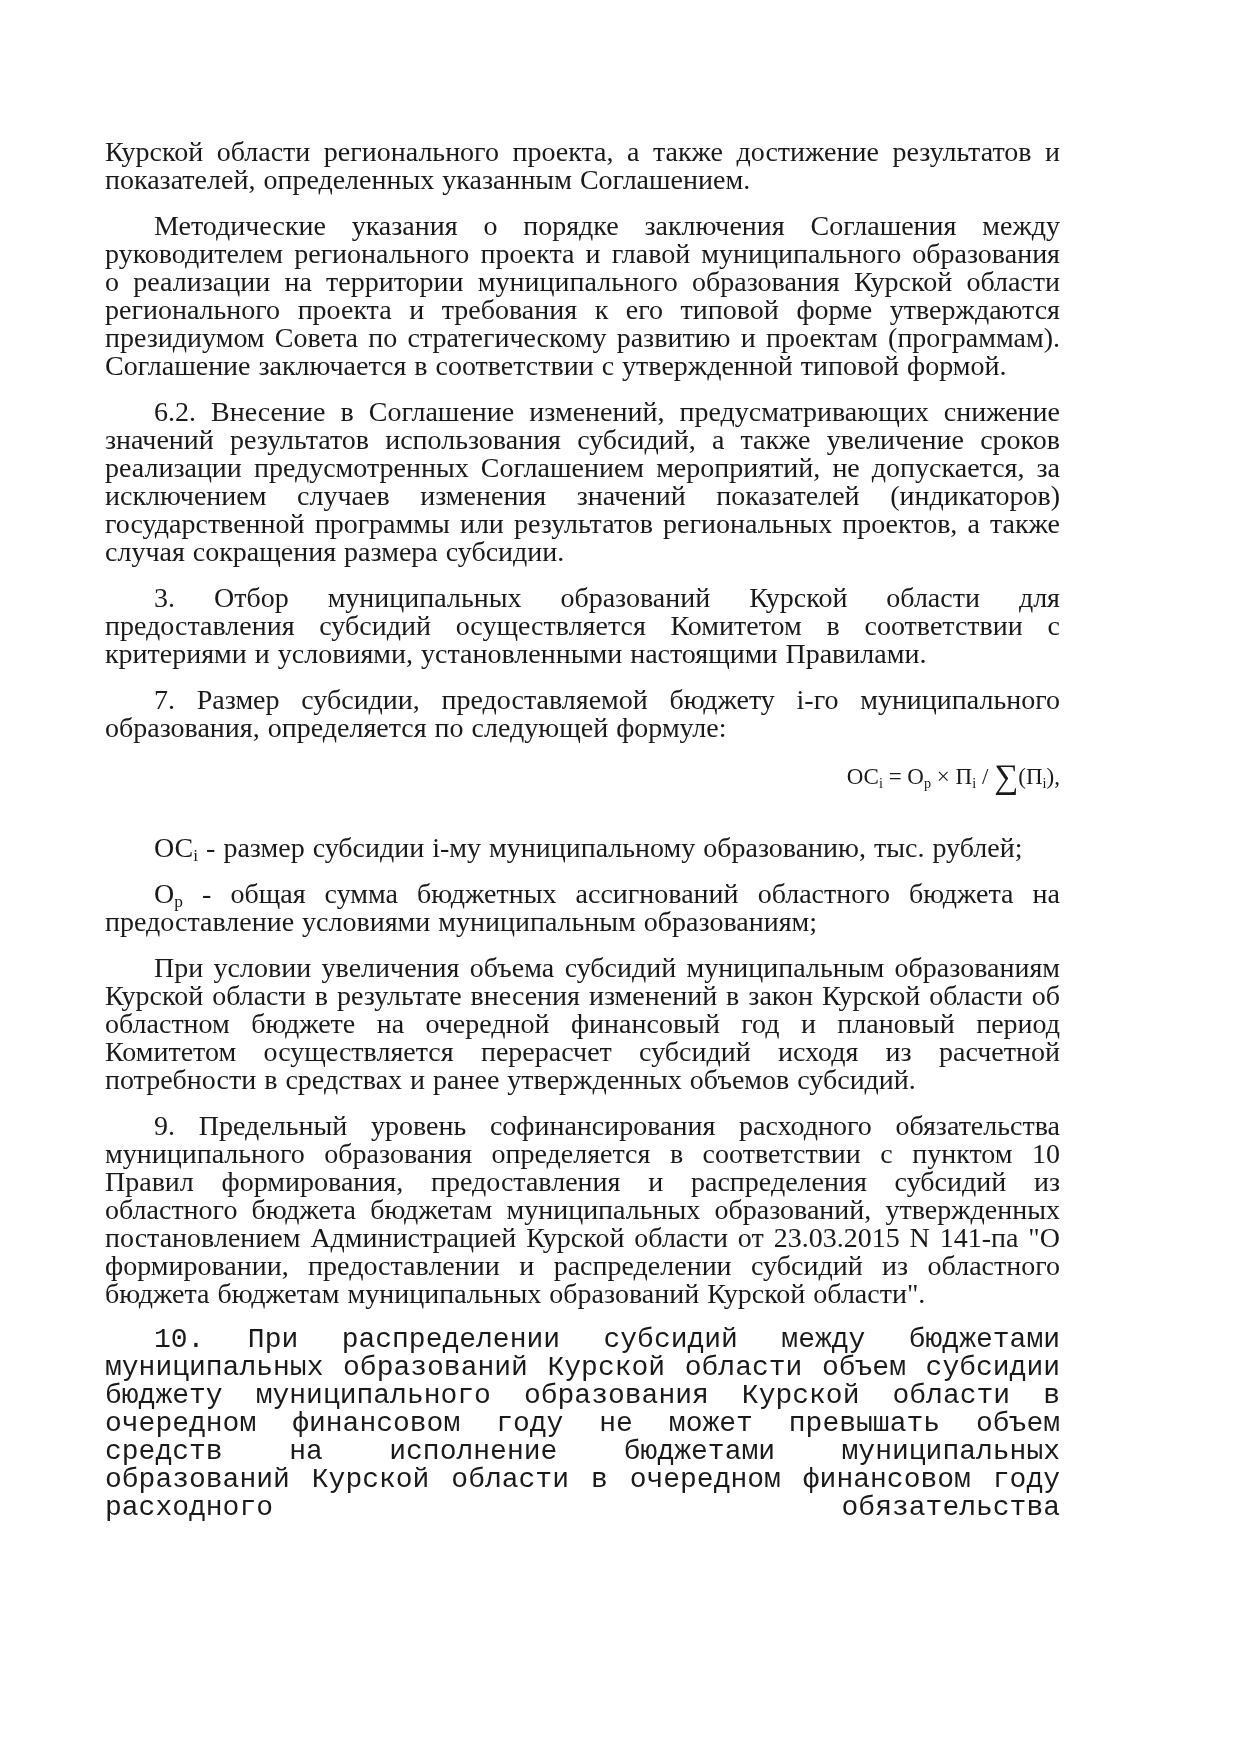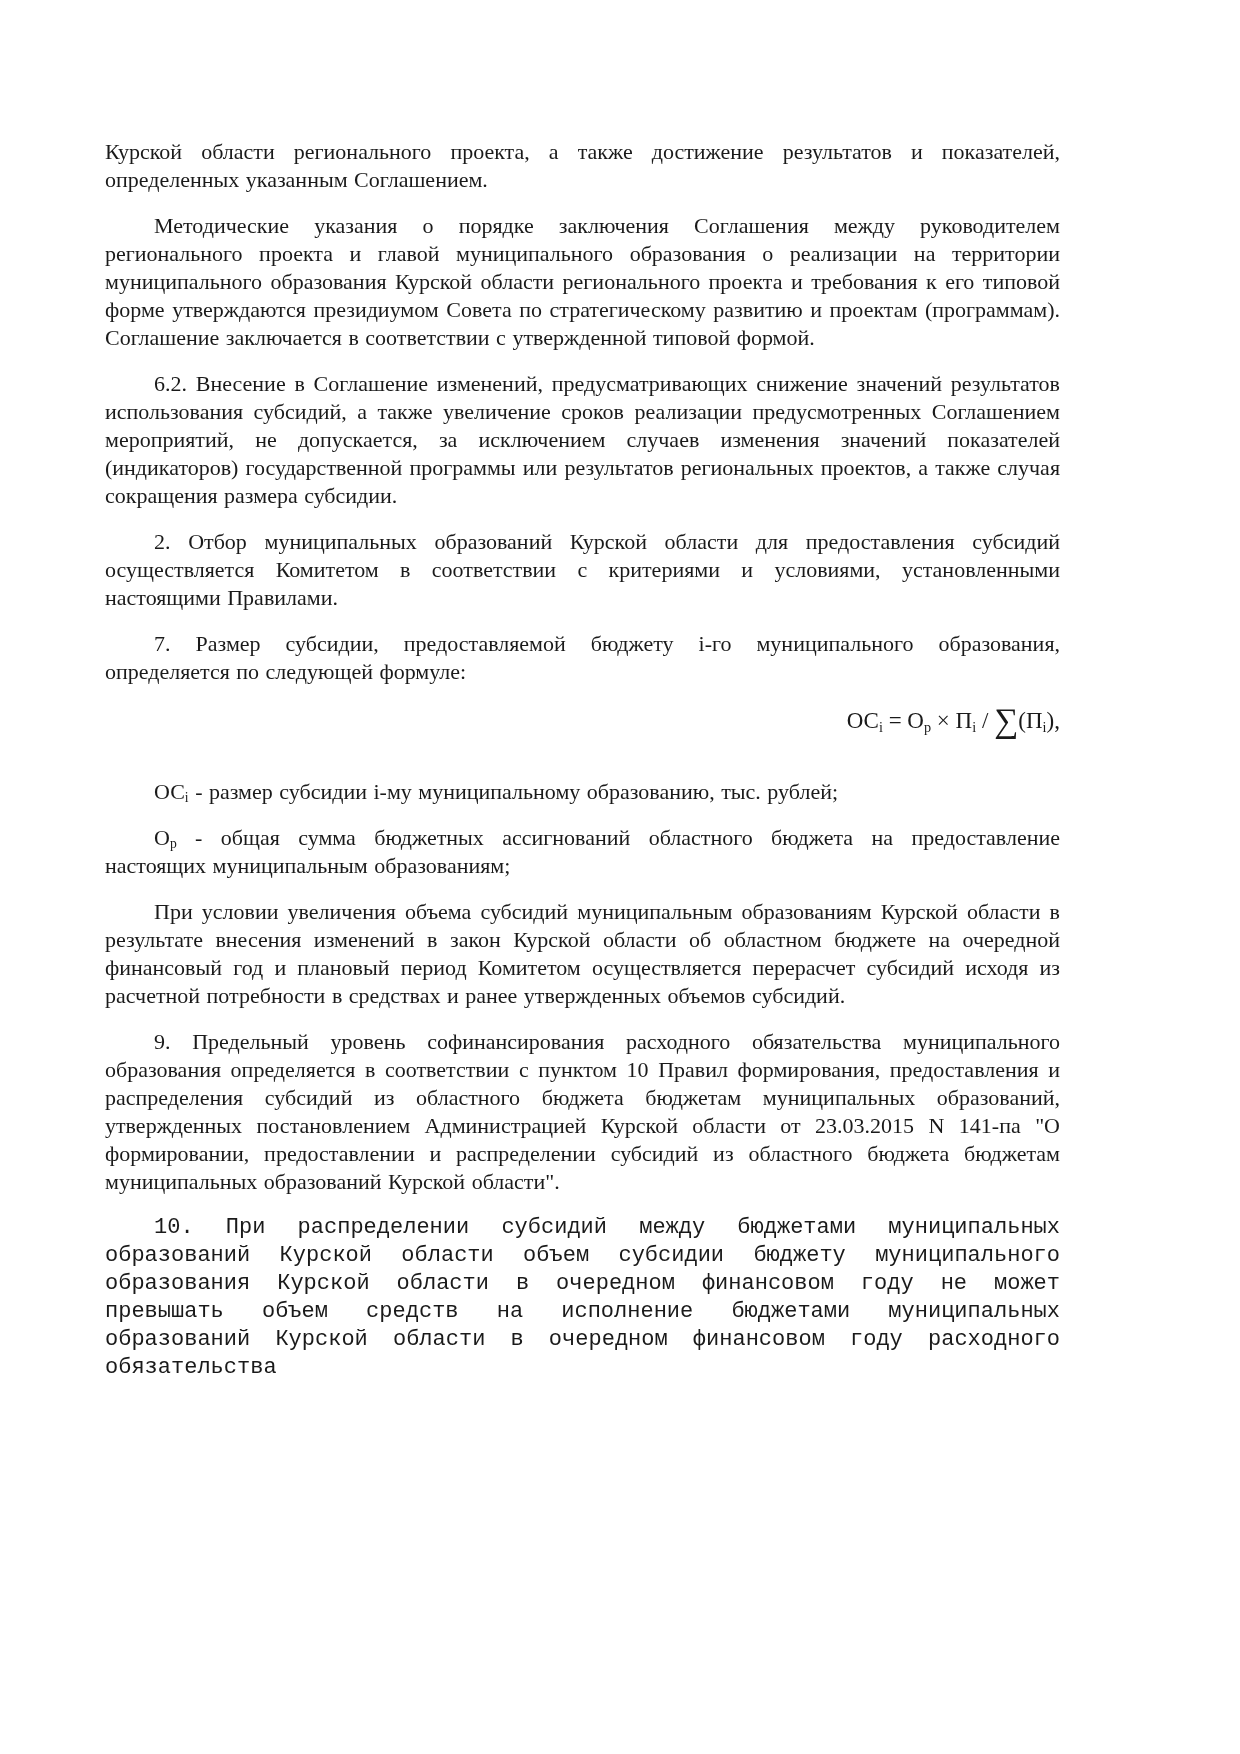--- a/index.html
+++ b/index.html
@@ -14,21 +14,21 @@
     color: #1a1a1a;
   }
   .page {
     box-sizing: border-box;
     width: 1240px;
     min-height: 1754px;
     padding: 138px 180px 100px 105px;
     background: #ffffff;
   }
   .para {
-    font-size: 22px;
+    font-size: 28px;
     line-height: 28px;
     margin: 0 0 18px 0;
     text-align: justify;
     text-indent: 49px;
     word-spacing: 1px;
   }
   .para.no-indent {
     text-indent: 0;
   }
   .para.justify-last {
@@ -57,30 +57,30 @@
 <body>
 
 <div class="page">
 
   <p class="para no-indent">Курской области регионального проекта, а также достижение результатов и показателей, определенных указанным Соглашением.</p>
 
   <p class="para">Методические указания о порядке заключения Соглашения между руководителем регионального проекта и главой муниципального образования о реализации на территории муниципального образования Курской области регионального проекта и требования к его типовой форме утверждаются президиумом Совета по стратегическому развитию и проектам (программам). Соглашение заключается в соответствии с утвержденной типовой формой.</p>
 
   <p class="para">6.2. Внесение в Соглашение изменений, предусматривающих снижение значений результатов использования субсидий, а также увеличение сроков реализации предусмотренных Соглашением мероприятий, не допускается, за исключением случаев изменения значений показателей (индикаторов) государственной программы или результатов региональных проектов, а также случая сокращения размера субсидии.</p>
 
-  <p class="para">2. Отбор муниципальных образований Курской области для предоставления субсидий осуществляется Комитетом в соответствии с критериями и условиями, установленными настоящими Правилами.</p>
+  <p class="para">3. Отбор муниципальных образований Курской области для предоставления субсидий осуществляется Комитетом в соответствии с критериями и условиями, установленными настоящими Правилами.</p>
 
   <p class="para">7. Размер субсидии, предоставляемой бюджету i-го муниципального образования, определяется по следующей формуле:</p>
 
   <div class="formula"><span>ОС</span><sub>i</sub><span> = </span><span>О</span><sub>р</sub><span> × </span><span>П</span><sub>i</sub><span> / </span><span class="sum">∑</span><span>(П</span><sub>i</sub><span>),</span></div>
 
 
   <p class="para"><span>ОС</span><sub>i</sub><span> - размер субсидии i-му муниципальному образованию, тыс. рублей;</span></p>
 
-  <p class="para"><span>О</span><sub>р</sub><span> - общая сумма бюджетных ассигнований областного бюджета на предоставление настоящих муниципальным образованиям;</span></p>
+  <p class="para"><span>О</span><sub>р</sub><span> - общая сумма бюджетных ассигнований областного бюджета на предоставление условиями муниципальным образованиям;</span></p>
 
 
   <p class="para">При условии увеличения объема субсидий муниципальным образованиям Курской области в результате внесения изменений в закон Курской области об областном бюджете на очередной финансовый год и плановый период Комитетом осуществляется перерасчет субсидий исходя из расчетной потребности в средствах и ранее утвержденных объемов субсидий.</p>
 
   <p class="para">9. Предельный уровень софинансирования расходного обязательства муниципального образования определяется в соответствии с пунктом 10 Правил формирования, предоставления и распределения субсидий из областного бюджета бюджетам муниципальных образований, утвержденных постановлением Администрацией Курской области от 23.03.2015 N 141-па "О формировании, предоставлении и распределении субсидий из областного бюджета бюджетам муниципальных образований Курской области".</p>
 
   <p class="para justify-last">10. При распределении субсидий между бюджетами муниципальных образований Курской области объем субсидии бюджету муниципального образования Курской области в очередном финансовом году не может превышать объем средств на исполнение бюджетами муниципальных образований Курской области в очередном финансовом году расходного обязательства</p>
 
 </div>
 

